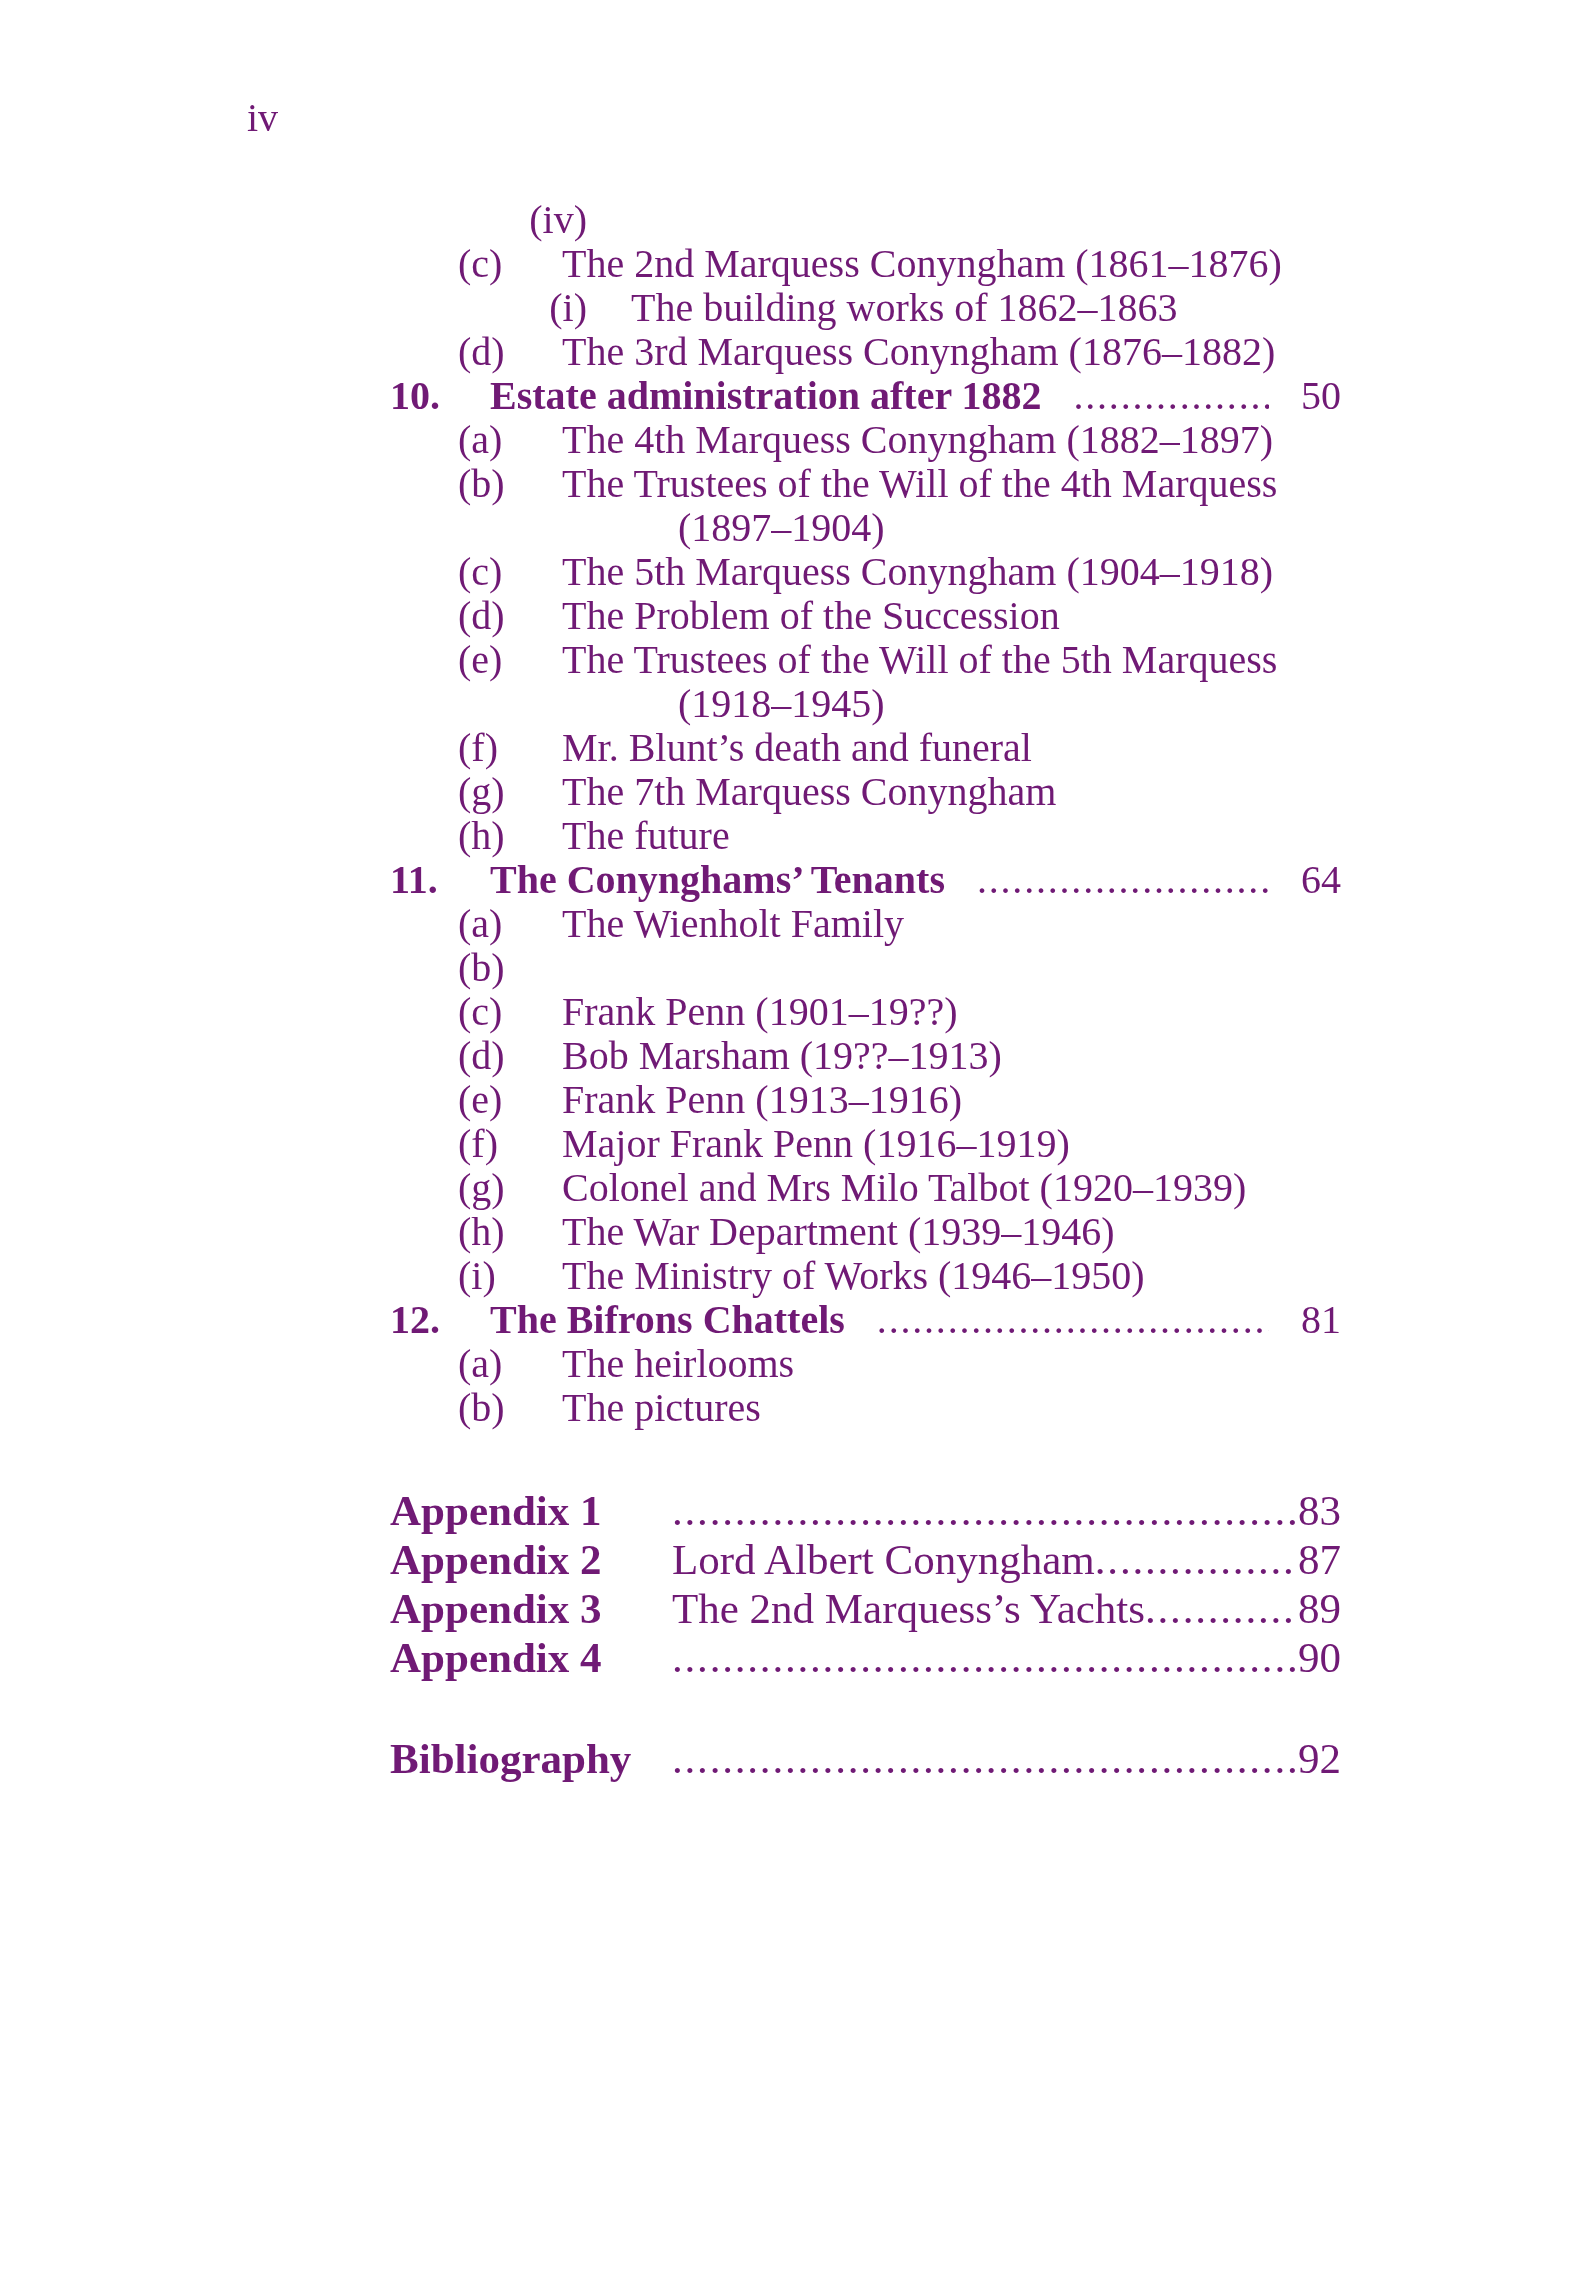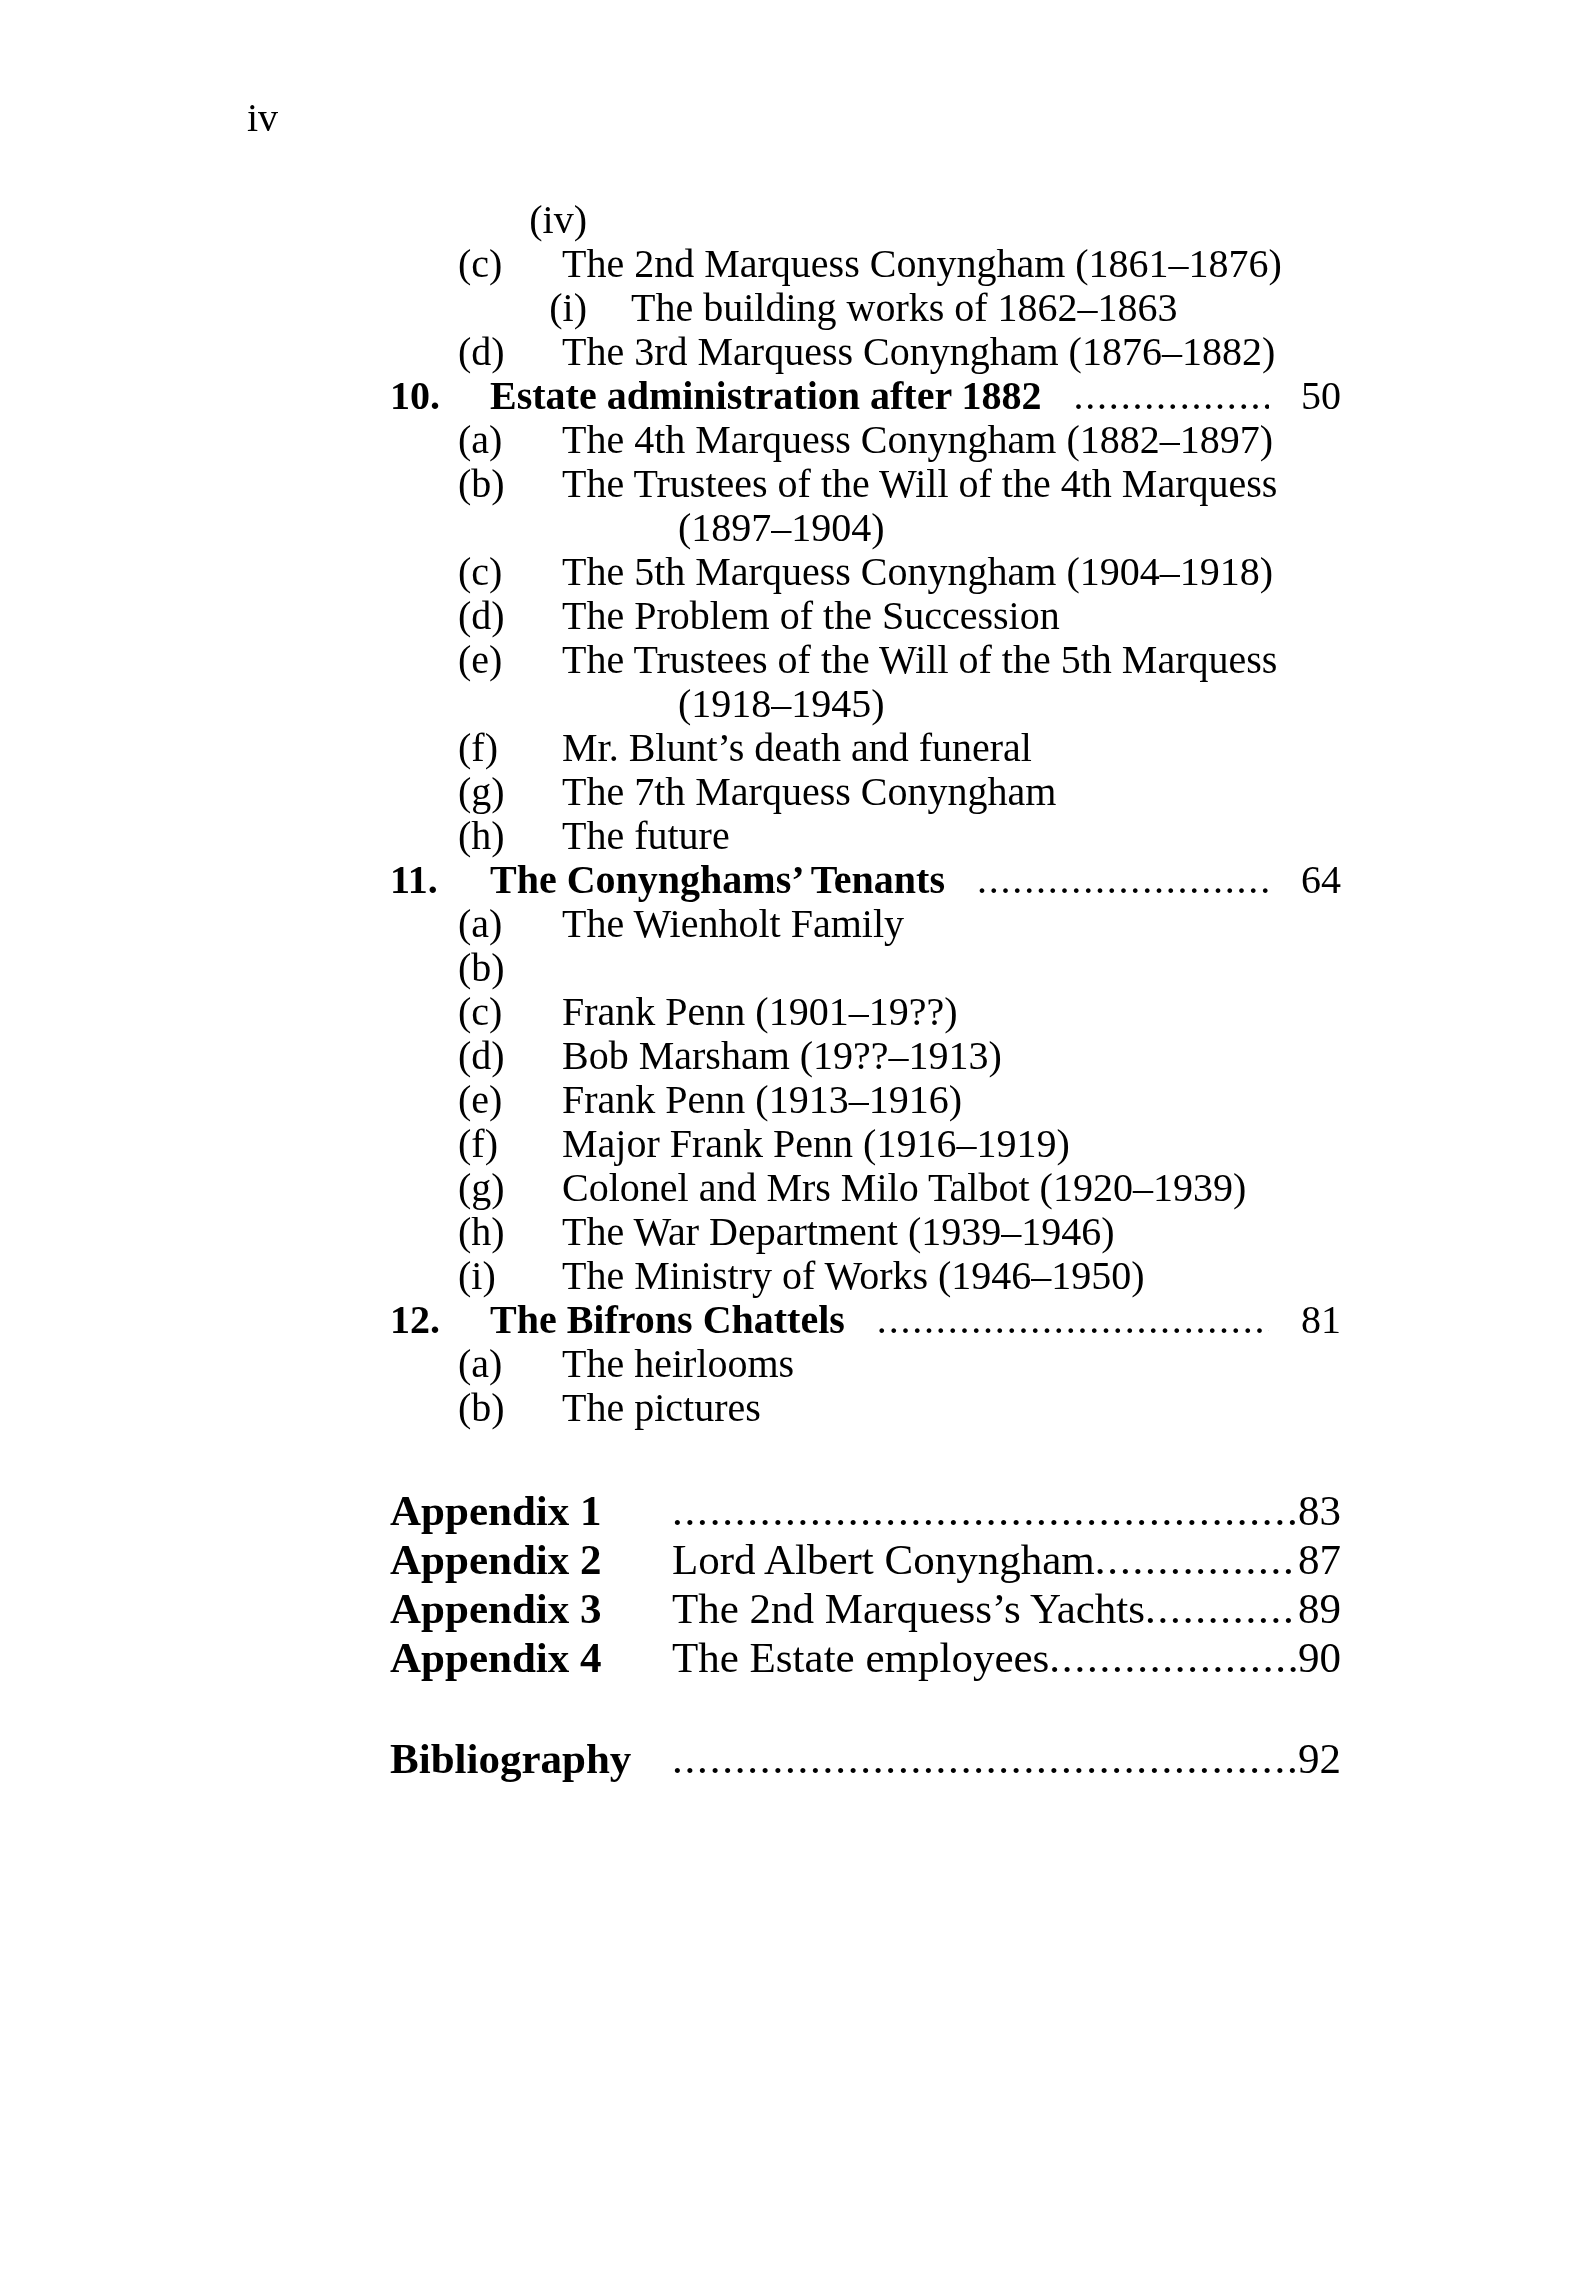--- a/index.html
+++ b/index.html
@@ -5,21 +5,21 @@
   html, body {
     margin: 0;
     padding: 0;
     background: #ffffff;
   }
   .sheet {
     position: relative;
     width: 1589px;
     height: 2289px;
     background: #ffffff;
-    color: #000000;
+    color: #701a75;
     font-family: "Liberation Serif", serif;
     overflow: hidden;
   }
   .corner-folio {
     position: absolute;
     left: 247px;
     top: 96px;
     font-size: 40px;
     line-height: 44px;
   }
@@ -231,21 +231,20 @@
           <span class="page-num">87</span>
         </div>
         <div class="app-row">
           <span class="app-label">Appendix 3</span>
           <span class="entry-title">The 2nd Marquess’s Yachts</span>
           <span class="leader">............................................................................................................................................................................................................................</span>
           <span class="page-num">89</span>
         </div>
         <div class="app-row">
           <span class="app-label">Appendix 4</span>
-          <span class="entry-title">The Estate employees</span>
           <span class="leader">............................................................................................................................................................................................................................</span>
           <span class="page-num">90</span>
         </div>
       </div>
 
     <div class="app-row biblio-row">
       <span class="app-label">Bibliography</span>
       <span class="leader">............................................................................................................................................................................................................................</span>
       <span class="page-num">92</span>
     </div>

